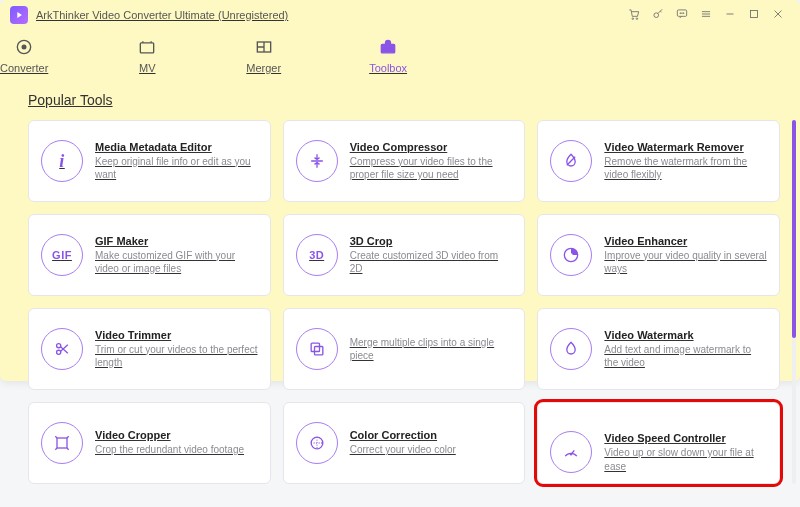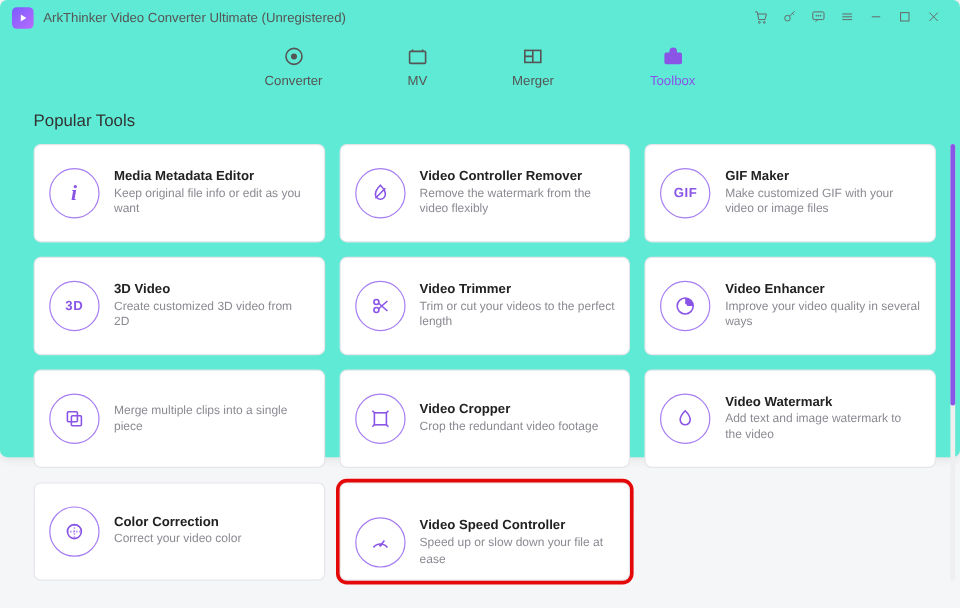--- a/index.html
+++ b/index.html
@@ -8,24 +8,25 @@
     background: #f5f6f8;
     width: 800px;
     height: 507px;
     overflow: hidden;
     font-size: 12px;
     color: #333;
   }
   .window {
     width: 800px;
     height: 381px;
-    background: #5eead4;
+    background: #fef9c3;
     border-radius: 6px;
     box-shadow: 0 2px 8px rgba(0,0,0,0.08);
     position: relative;
+    text-decoration: underline;
   }
   
   .titlebar {
     height: 30px;
     display: flex;
     align-items: center;
     padding: 0 10px;
     color: #555;
     font-size: 11px;
   }
@@ -44,34 +45,33 @@
     text-align: center;
     color: #666;
     font-size: 14px;
     cursor: pointer;
     user-select: none;
   }
   .win-icon svg { width:14px; height:14px; stroke:#666; fill:none; stroke-width:1.4; }
   
   .topnav {
     display: flex;
-    justify-content: center;
-    gap: 68px;
+    gap: 88px;
     padding: 6px 0 14px 0;
   }
   .nav-item {
     display: flex;
     flex-direction: column;
     align-items: center;
     gap: 4px;
     color: #555;
     font-size: 11px;
     cursor: pointer;
   }
-  .nav-item.active { color: #8a55e6; margin-left: 12px; }
+  .nav-item.active { color: #8a55e6; }
   .nav-icon { width: 22px; height: 22px; display:flex; align-items:center; justify-content:center; }
   .nav-icon svg { width:20px; height:20px; stroke:#555; fill:none; stroke-width:1.6; }
   .nav-item.active .nav-icon svg { stroke:#8a55e6; fill:#8a55e6; }
   
   .content {
     padding: 0 4px 0 28px;
   }
   .section-title {
     font-size: 14px;
     color: #333;
@@ -236,116 +236,127 @@
         <div class="card">
           <div class="card-icon">
               <span class="icon-label" style="font-style:italic;font-family:serif;font-size:18px">i</span>
             </div>
           <div class="card-body">
             <div class="card-title">Media Metadata Editor</div>
             <div class="card-desc">Keep original file info or edit as you want</div>
           </div>
         </div>
 
+        <div class="card">
+          <div class="card-icon">
+            <svg viewBox="0 0 24 24">
+                <path d="M12 4v6M12 20v-6M9 8l3 2 3-2M9 16l3-2 3 2M5 12h14"></path>
+              </svg>
+          </div>
+          <div class="card-body">
+            <div class="card-title">Video Compressor</div>
+            <div class="card-desc">Compress your video files to the proper file size you need</div>
+          </div>
+        </div>
 
         <div class="card">
           <div class="card-icon">
             <svg viewBox="0 0 24 24">
                 <path d="M12 4c3 3 5 5 5 9a5 5 0 01-10 0c0-4 2-6 5-9z"></path>
                 <path d="M7 17l10-10"></path>
               </svg>
           </div>
           <div class="card-body">
-            <div class="card-title">Video Controller Remover</div>
+            <div class="card-title">Video Watermark Remover</div>
             <div class="card-desc">Remove the watermark from the video flexibly</div>
           </div>
         </div>
 
         <div class="card">
           <div class="card-icon">
               <span class="icon-label">GIF</span>
             </div>
           <div class="card-body">
             <div class="card-title">GIF Maker</div>
             <div class="card-desc">Make customized GIF with your video or image files</div>
           </div>
         </div>
 
         <div class="card">
           <div class="card-icon">
               <span class="icon-label">3D</span>
             </div>
           <div class="card-body">
-            <div class="card-title">3D Video</div>
+            <div class="card-title">3D Crop</div>
             <div class="card-desc">Create customized 3D video from 2D</div>
+          </div>
+        </div>
+
+        <div class="card">
+          <div class="card-icon">
+            <svg viewBox="0 0 24 24">
+                <path d="M12 4a8 8 0 018 8h-8z" fill="#8a55e6" stroke="none"></path>
+                <circle cx="12" cy="12" r="8"></circle>
+                <circle cx="12" cy="12" r="2" fill="#fff" stroke="none"></circle>
+              </svg>
+          </div>
+          <div class="card-body">
+            <div class="card-title">Video Enhancer</div>
+            <div class="card-desc">Improve your video quality in several ways</div>
           </div>
         </div>
 
         <div class="card">
           <div class="card-icon">
             <svg viewBox="0 0 24 24">
                 <circle cx="8" cy="8" r="2.5"></circle>
                 <circle cx="8" cy="16" r="2.5"></circle>
                 <path d="M10 9l9 8M10 15l9-8"></path>
               </svg>
           </div>
           <div class="card-body">
             <div class="card-title">Video Trimmer</div>
             <div class="card-desc">Trim or cut your videos to the perfect length</div>
           </div>
         </div>
 
         <div class="card">
           <div class="card-icon">
             <svg viewBox="0 0 24 24">
-                <path d="M12 4a8 8 0 018 8h-8z" fill="#8a55e6" stroke="none"></path>
-                <circle cx="12" cy="12" r="8"></circle>
-                <circle cx="12" cy="12" r="2" fill="#fff" stroke="none"></circle>
-              </svg>
-          </div>
-          <div class="card-body">
-            <div class="card-title">Video Enhancer</div>
-            <div class="card-desc">Improve your video quality in several ways</div>
-          </div>
-        </div>
-
-        <div class="card">
-          <div class="card-icon">
-            <svg viewBox="0 0 24 24">
                 <rect x="5" y="5" width="10" height="10" rx="1"></rect>
                 <rect x="9" y="9" width="10" height="10" rx="1"></rect>
               </svg>
           </div>
           <div class="card-body">
             <div class="card-desc">Merge multiple clips into a single piece</div>
           </div>
         </div>
 
         <div class="card">
           <div class="card-icon">
             <svg viewBox="0 0 24 24">
+                <path d="M12 4c3 3 5 5 5 9a5 5 0 01-10 0c0-4 2-6 5-9z"></path>
+              </svg>
+          </div>
+          <div class="card-body">
+            <div class="card-title">Video Watermark</div>
+            <div class="card-desc">Add text and image watermark to the video</div>
+          </div>
+        </div>
+
+        <div class="card">
+          <div class="card-icon">
+            <svg viewBox="0 0 24 24">
                 <rect x="6" y="6" width="12" height="12"></rect>
                 <path d="M6 6l-2-2M18 6l2-2M6 18l-2 2M18 18l2 2"></path>
               </svg>
           </div>
           <div class="card-body">
             <div class="card-title">Video Cropper</div>
             <div class="card-desc">Crop the redundant video footage</div>
-          </div>
-        </div>
-
-        <div class="card">
-          <div class="card-icon">
-            <svg viewBox="0 0 24 24">
-                <path d="M12 4c3 3 5 5 5 9a5 5 0 01-10 0c0-4 2-6 5-9z"></path>
-              </svg>
-          </div>
-          <div class="card-body">
-            <div class="card-title">Video Watermark</div>
-            <div class="card-desc">Add text and image watermark to the video</div>
           </div>
         </div>
 
         <div class="card">
           <div class="card-icon">
             <svg viewBox="0 0 24 24">
                 <circle cx="12" cy="12" r="7"></circle>
                 <path d="M12 5v14M5 12h14" stroke-dasharray="1 2"></path>
               </svg>
           </div>
@@ -358,21 +369,21 @@
         <div class="card highlight">
           <div class="card-icon">
             <svg viewBox="0 0 24 24">
                 <path d="M5 17a9 9 0 0114 0"></path>
                 <path d="M12 15l4-5"></path>
                 <circle cx="12" cy="15" r="1.3" fill="#8a55e6" stroke="none"></circle>
               </svg>
           </div>
           <div class="card-body">
             <div class="card-title">Video Speed Controller</div>
-            <div class="card-desc">Speed up or slow down your file at ease</div>
+            <div class="card-desc">Video up or slow down your file at ease</div>
           </div>
         </div>
 
       </div>
 
       <div class="scrollbar">
         <div class="scrollbar-thumb"></div>
       </div>
     </div>
   </div>

